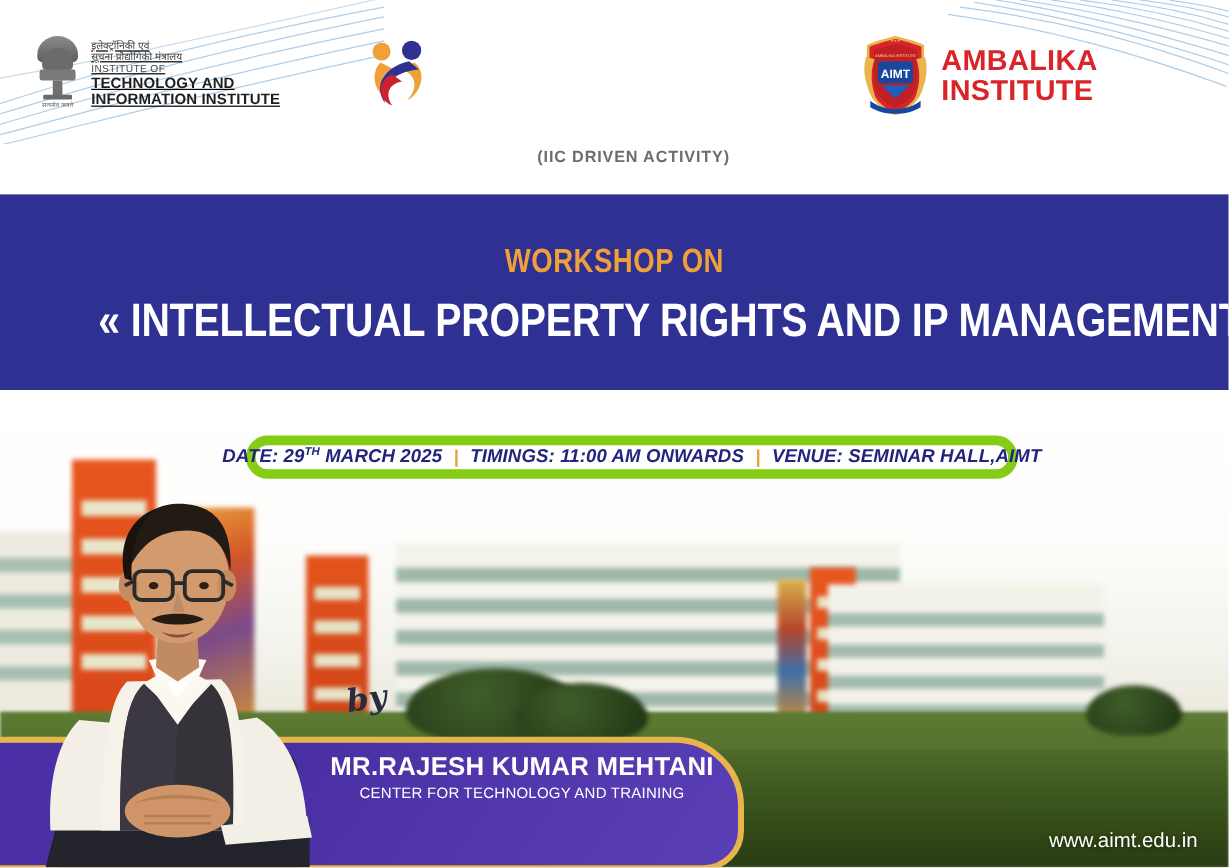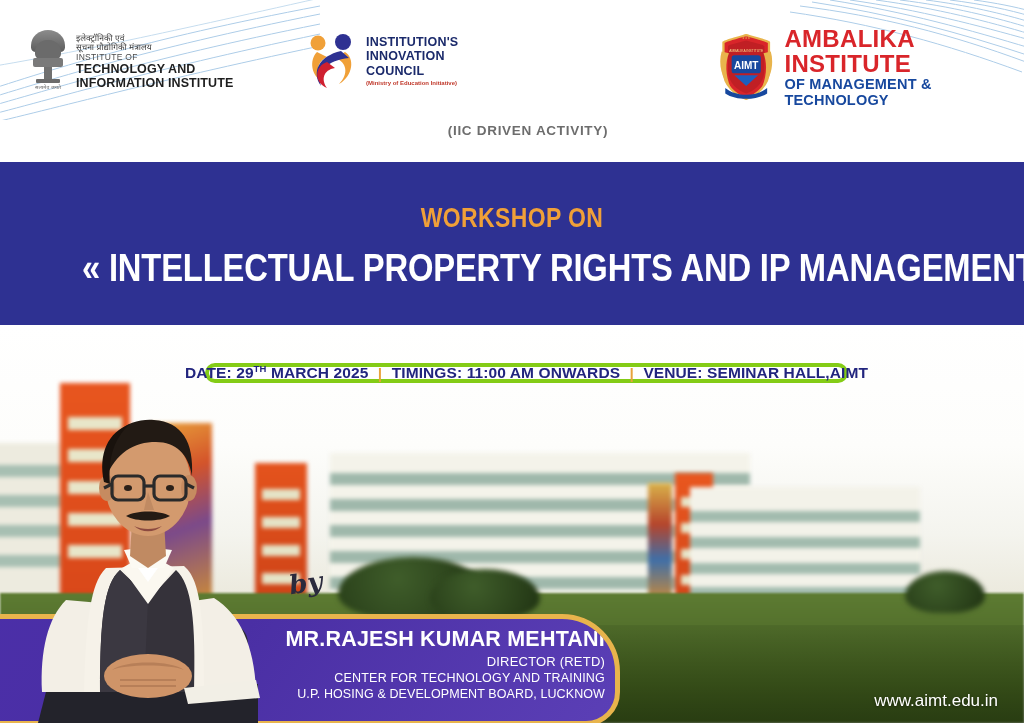--- a/index.html
+++ b/index.html
@@ -16,21 +16,21 @@
   .waves.left{left:-10px;}
   .waves.right{right:-6px;}
 
   
   .header{position:absolute;top:0;left:0;width:1024px;height:162px;background:transparent;}
   .logo-row{position:absolute;top:26px;left:0;width:1024px;height:82px;}
 
   .logo{position:absolute;display:flex;align-items:center;}
 
   
-  .logo-ministry{left:28px;top:2px;}
+  .logo-ministry{left:28px;top:2px;text-decoration:underline;}
   .emblem{width:40px;height:68px;position:relative;margin-right:8px;}
   .emblem .cap{position:absolute;left:3px;top:2px;width:34px;height:22px;
     background:radial-gradient(circle at 50% 100%, #6f6f6f 0 40%, transparent 41%),
                linear-gradient(#8c8c8c,#5d5d5d);
     border-radius:50% 50% 14% 14%/70% 70% 20% 20%;}
   .emblem .lions{position:absolute;left:7px;top:12px;width:26px;height:20px;background:#6b6b6b;
     border-radius:46% 46% 26% 26%/60% 60% 30% 30%;}
   .emblem .abacus{position:absolute;left:5px;top:30px;width:30px;height:9px;background:#7a7a7a;border-radius:2px;}
   .emblem .stem{position:absolute;left:16px;top:39px;width:8px;height:13px;background:#707070;}
   .emblem .base{position:absolute;left:8px;top:51px;width:24px;height:4px;background:#6b6b6b;border-radius:1px;}
@@ -101,37 +101,37 @@
     background:linear-gradient(#d9b24a,#b6452c 35%,#3f6fa8 65%,#c98a3a);}
 
   .tree{position:absolute;filter:blur(2.4px);border-radius:50% 50% 42% 42%/60% 60% 40% 40%;
     background:radial-gradient(circle at 40% 35%,#3f5d2a,#1f3212);}
   .tree1{left:338px;top:232px;width:150px;height:62px;}
   .tree2{left:430px;top:244px;width:110px;height:50px;}
   .tree3{left:905px;top:246px;width:80px;height:42px;}
   .tree4{left:118px;top:250px;width:70px;height:38px;}
 
   
-  .datepill{position:absolute;left:205px;top:363px;width:643px;height:20px;
-    border:4px solid #84cc16;border-radius:20px;background:rgba(255,255,255,.94);
-    display:flex;align-items:center;justify-content:center;box-sizing:border-box;}
+  .datepill{position:absolute;left:205px;top:363px;width:643px;height:36px;
+    border:8px solid #84cc16;border-radius:20px;background:rgba(255,255,255,.94);
+    display:flex;align-items:center;justify-content:center;box-sizing:border-box;font-style:italic;}
   .datetext{font-size:15.5px;font-weight:bold;color:#22257e;letter-spacing:.1px;white-space:nowrap;}
   .datetext .sep{color:#e8a33c;font-weight:bold;margin:0 5px;}
   .datetext sup{font-size:9.5px;vertical-align:super;}
 
   
   .byword{position:absolute;left:289px;top:568px;font-size:26px;color:#2a2a3d;
     font-family:"DejaVu Serif", serif;font-style:italic;font-weight:bold;transform:rotate(-8deg);z-index:6;}
 
   .speakerbox{position:absolute;left:-40px;top:616px;width:660px;height:107px;
     background:linear-gradient(125deg,#4b2fa8 0%,#4a2fa4 40%,#5b3fb6 100%);
     border:5px solid #e8b44c;border-radius:36px 54px 0 0/36px 54px 0 0;
     box-sizing:border-box;z-index:5;overflow:hidden;}
   .speakerbox.shape{border-radius:34px 58px 34px 34px;height:112px;top:614px;}
-  .spk-inner{position:absolute;left:300px;top:8px;width:340px;text-align:right;color:#fff;}
+  .spk-inner{position:absolute;left:300px;top:8px;width:340px;text-align:center;color:#fff;}
   .spk-name{font-size:21.5px;font-weight:bold;letter-spacing:.2px;}
   .spk-role{font-size:13px;margin-top:2px;letter-spacing:.2px;}
   .spk-org1{font-size:12.5px;margin-top:2px;letter-spacing:.2px;}
   .spk-org2{font-size:12.5px;margin-top:2px;letter-spacing:.1px;}
 
   
   .person{position:absolute;left:8px;top:392px;width:300px;height:331px;z-index:7;}
 
   .site{position:absolute;right:26px;bottom:12px;color:#ffffff;font-size:17px;z-index:8;
     text-shadow:0 1px 3px rgba(0,0,0,.5);}
@@ -190,45 +190,38 @@
 
       <div class="logo logo-iic">
         <svg class="iic-mark" viewBox="0 0 52 58">
           <circle cx="13" cy="11" r="7.5" fill="#f0a038"></circle>
           <circle cx="38" cy="10" r="8" fill="#2e3192"></circle>
           <path d="M12 20 C 4 28 6 44 18 50 C 10 40 12 30 22 25 Z" fill="#f0a038"></path>
           <path d="M40 20 C 50 26 48 44 34 52 C 44 42 42 30 30 26 Z" fill="#f0a038"></path>
           <path d="M36 19 C 14 24 6 40 16 54 C 12 40 22 28 44 26 Z" fill="#2e3192"></path>
           <path d="M22 30 C 10 34 8 50 22 56 C 16 48 18 38 30 36 Z" fill="#cf2030"></path>
         </svg>
-        <div class="iic-text">
-          <div class="iic-line">INSTITUTION'S</div>
-          <div class="iic-line">INNOVATION</div>
-          <div class="iic-line">COUNCIL</div>
-          <div class="iic-sub">(Ministry of Education Initiative)</div>
-        </div>
       </div>
 
 
       <div class="logo logo-amb">
         <svg class="amb-crest" viewBox="0 0 62 74">
           <path d="M31 2 C 46 6 54 8 56 10 L56 40 C 56 58 42 68 31 72 C 20 68 6 58 6 40 L6 10 C 8 8 16 6 31 2 Z" fill="#d9252a" stroke="#e8b44c" stroke-width="2.5"></path>
           <path d="M31 8 C 43 11 50 13 51 14 L51 40 C 51 55 40 63 31 66 C 22 63 11 55 11 40 L11 14 C 12 13 19 11 31 8 Z" fill="#c01f24"></path>
           <text x="31" y="20" font-size="3.6" fill="#f5d98a" text-anchor="middle" font-family="Liberation Sans, sans-serif">AMBALIKA INSTITUTE</text>
           <rect x="15" y="24" width="32" height="20" rx="3" fill="#17489e"></rect>
           <text x="31" y="39" font-size="11" font-weight="bold" fill="#ffffff" text-anchor="middle" font-family="Liberation Sans, sans-serif">AIMT</text>
           <path d="M18 46 h26 l-13 12 Z" fill="#1d5fbf"></path>
           <path d="M4 20 C 0 34 4 50 14 60 C 8 46 8 32 12 22 Z" fill="#e8b44c"></path>
           <path d="M58 20 C 62 34 58 50 48 60 C 54 46 54 32 50 22 Z" fill="#e8b44c"></path>
           <path d="M8 60 C 20 70 42 70 54 60 L54 66 C 42 74 20 74 8 66 Z" fill="#17489e"></path>
           <text x="31" y="6" font-size="3.4" fill="#e8b44c" text-anchor="middle" font-family="Liberation Sans, sans-serif">★★★</text>
         </svg>
         <div class="amb-text">
           <div class="amb-1">AMBALIKA INSTITUTE</div>
-          <div class="amb-2">OF MANAGEMENT &amp; TECHNOLOGY</div>
         </div>
       </div>
 
     </div>
 
     <div class="iic-activity">(IIC DRIVEN ACTIVITY)</div>
   </div>
 
   <div class="band">
     <div class="workshop">WORKSHOP ON</div>
@@ -307,23 +300,21 @@
       <span>VENUE:</span>
       <span>SEMINAR HALL,AIMT</span>
     </div>
   </div>
 
   <div class="byword">by</div>
 
   <div class="speakerbox shape">
     <div class="spk-inner">
       <div class="spk-name">MR.RAJESH KUMAR MEHTANI</div>
-      <div class="spk-role">DIRECTOR (RETD)</div>
       <div class="spk-org1">CENTER FOR TECHNOLOGY AND TRAINING</div>
-      <div class="spk-org2">U.P. HOSING &amp; DEVELOPMENT BOARD, LUCKNOW</div>
     </div>
   </div>
 
   <svg class="person" viewBox="0 0 300 331">
 
     <path d="M40 250 C 40 236 52 228 70 228 L210 228 C 228 228 240 238 240 252 L240 331 L40 331 Z" fill="#2b2b33"></path>
 
     <path d="M40 292 L250 292 L250 331 L30 331 Z" fill="#23232b"></path>
 
     <path d="M58 208 C 40 226 32 258 34 300 L96 300 C 92 262 92 232 104 212 Z" fill="#f3efe6"></path>

